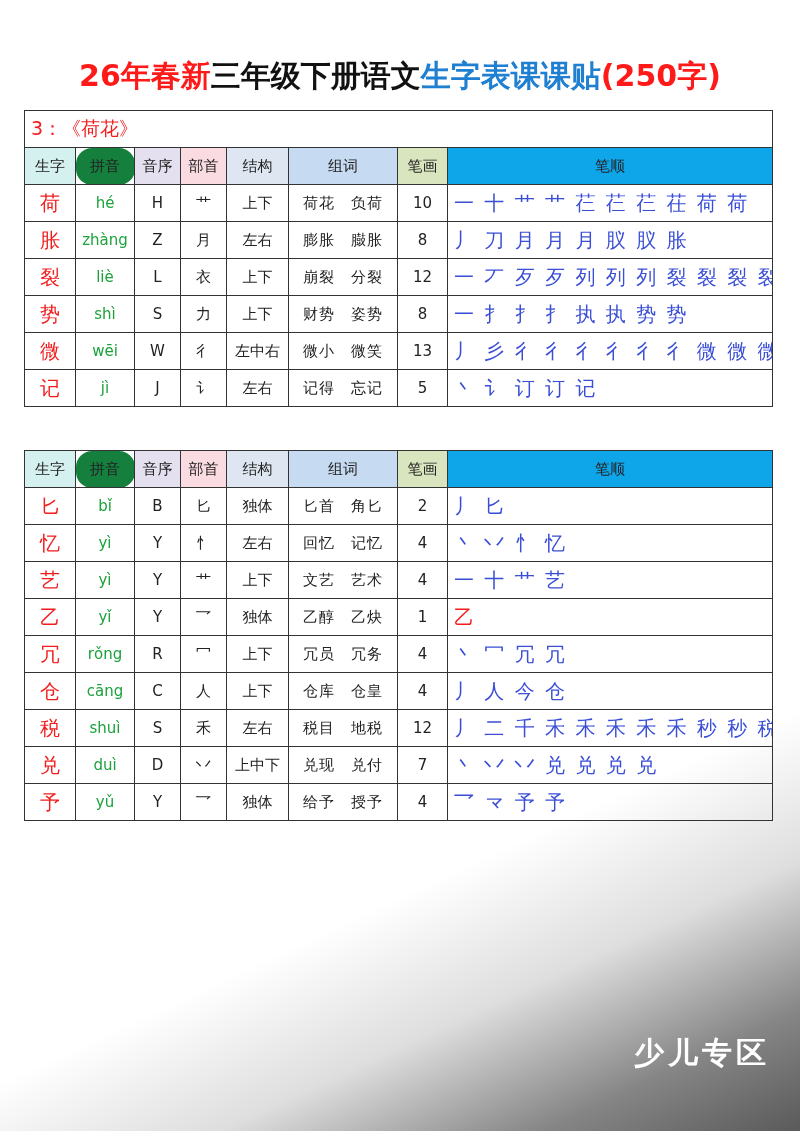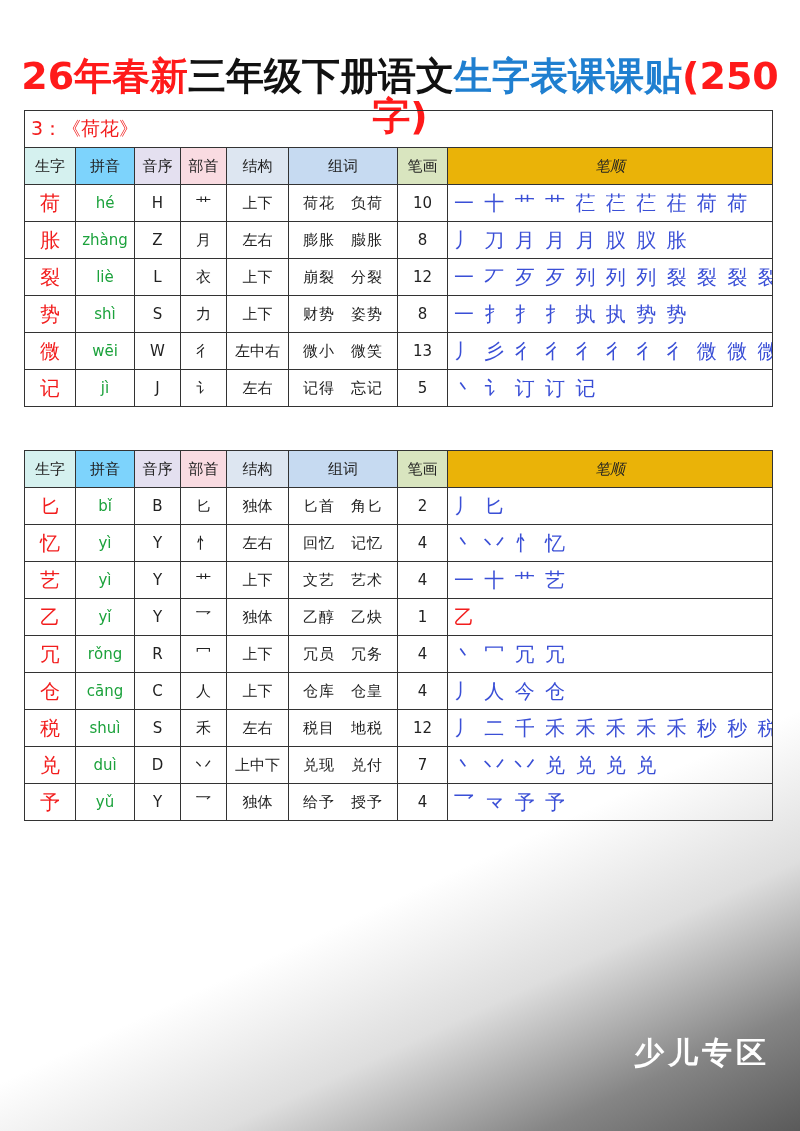--- a/index.html
+++ b/index.html
@@ -8,21 +8,21 @@
     background:#ffffff;
     font-family:"DejaVu Sans", "Liberation Sans", sans-serif;
   }
   .corner-shade {
     position:absolute; left:0; top:0; width:800px; height:1131px;
     background: linear-gradient(155deg, rgba(255,255,255,0) 0%, rgba(255,255,255,0) 72%, rgba(200,200,200,0.6) 82%, rgba(120,120,120,0.9) 92%, #5a5a5a 100%);
     pointer-events:none;
   }
   .title {
     position:absolute; left:0; top:56px; width:800px; text-align:center;
-    font-size:38px; font-weight:bold; letter-spacing:0px; line-height:40px;
+    font-size:30px; font-weight:bold; letter-spacing:0px; line-height:40px;
     font-family:"DejaVu Sans", sans-serif;
   }
   .title .t-red { color:#ff1a1a; }
   .title .t-black { color:#111111; }
   .title .t-blue { color:#1f7fd0; }
   .title .t-red2 { color:#ff1a1a; }
 
   table.vocab {
     position:absolute; left:24px; width:748px;
     border-collapse:collapse; table-layout:fixed;
@@ -32,27 +32,27 @@
     border:1.5px solid #333; padding:0; text-align:center; vertical-align:middle;
     height:36px; overflow:hidden; white-space:nowrap;
   }
   table.vocab .lesson-title td {
     text-align:left; color:#f21d1d; font-size:19px; padding-left:6px; font-weight:normal;
   }
   table.vocab th {
     font-weight:normal; font-size:15px; color:#222;margin-top:15px;
   }
   th.h-char { background:#d5f1ef; }
-  th.h-pinyin { background:#7dd3fc; }
+  th.h-pinyin { background:#15803d;border-radius:16px; }
   th.h-order { background:#e4e0f0; }
   th.h-radical { background:#f9dbe1; }
   th.h-structure { background:#dde6f1; }
   th.h-words { background:#c6daf1; }
   th.h-strokes { background:#d9e5bf; }
-  th.h-sequence { background:#eab308;font-style:italic; }
+  th.h-sequence { background:#0ea5e9; }
 
   td.c-char { color:#f21d1d; font-size:20px; }
   td.c-pinyin { color:#1ca23c; font-size:15px; }
   td.c-order { color:#222; font-size:15px; }
   td.c-radical { color:#222; font-size:15px; }
   td.c-structure { color:#222; font-size:15px; }
   td.c-words { color:#222; font-size:15px; letter-spacing:1px;border-radius:7px; }
   td.c-strokes { color:#222; font-size:15px; }
   td.c-seq {
     text-align:left !important; padding-left:6px !important;

